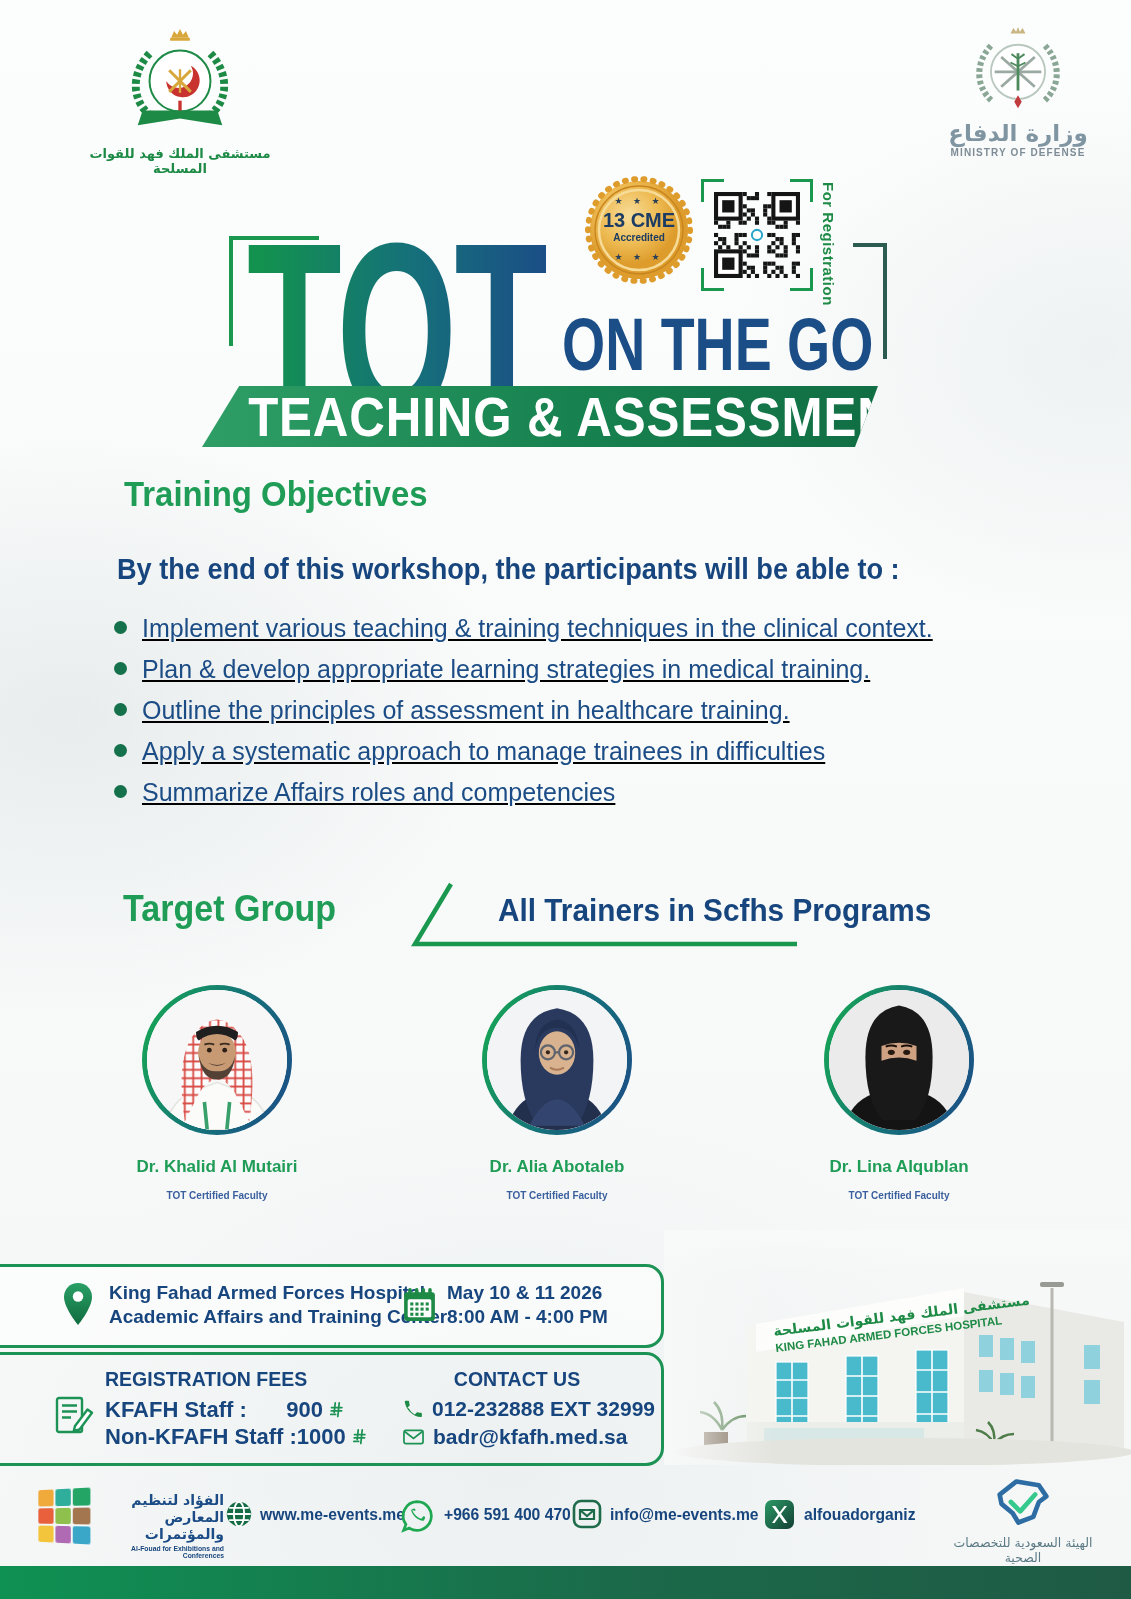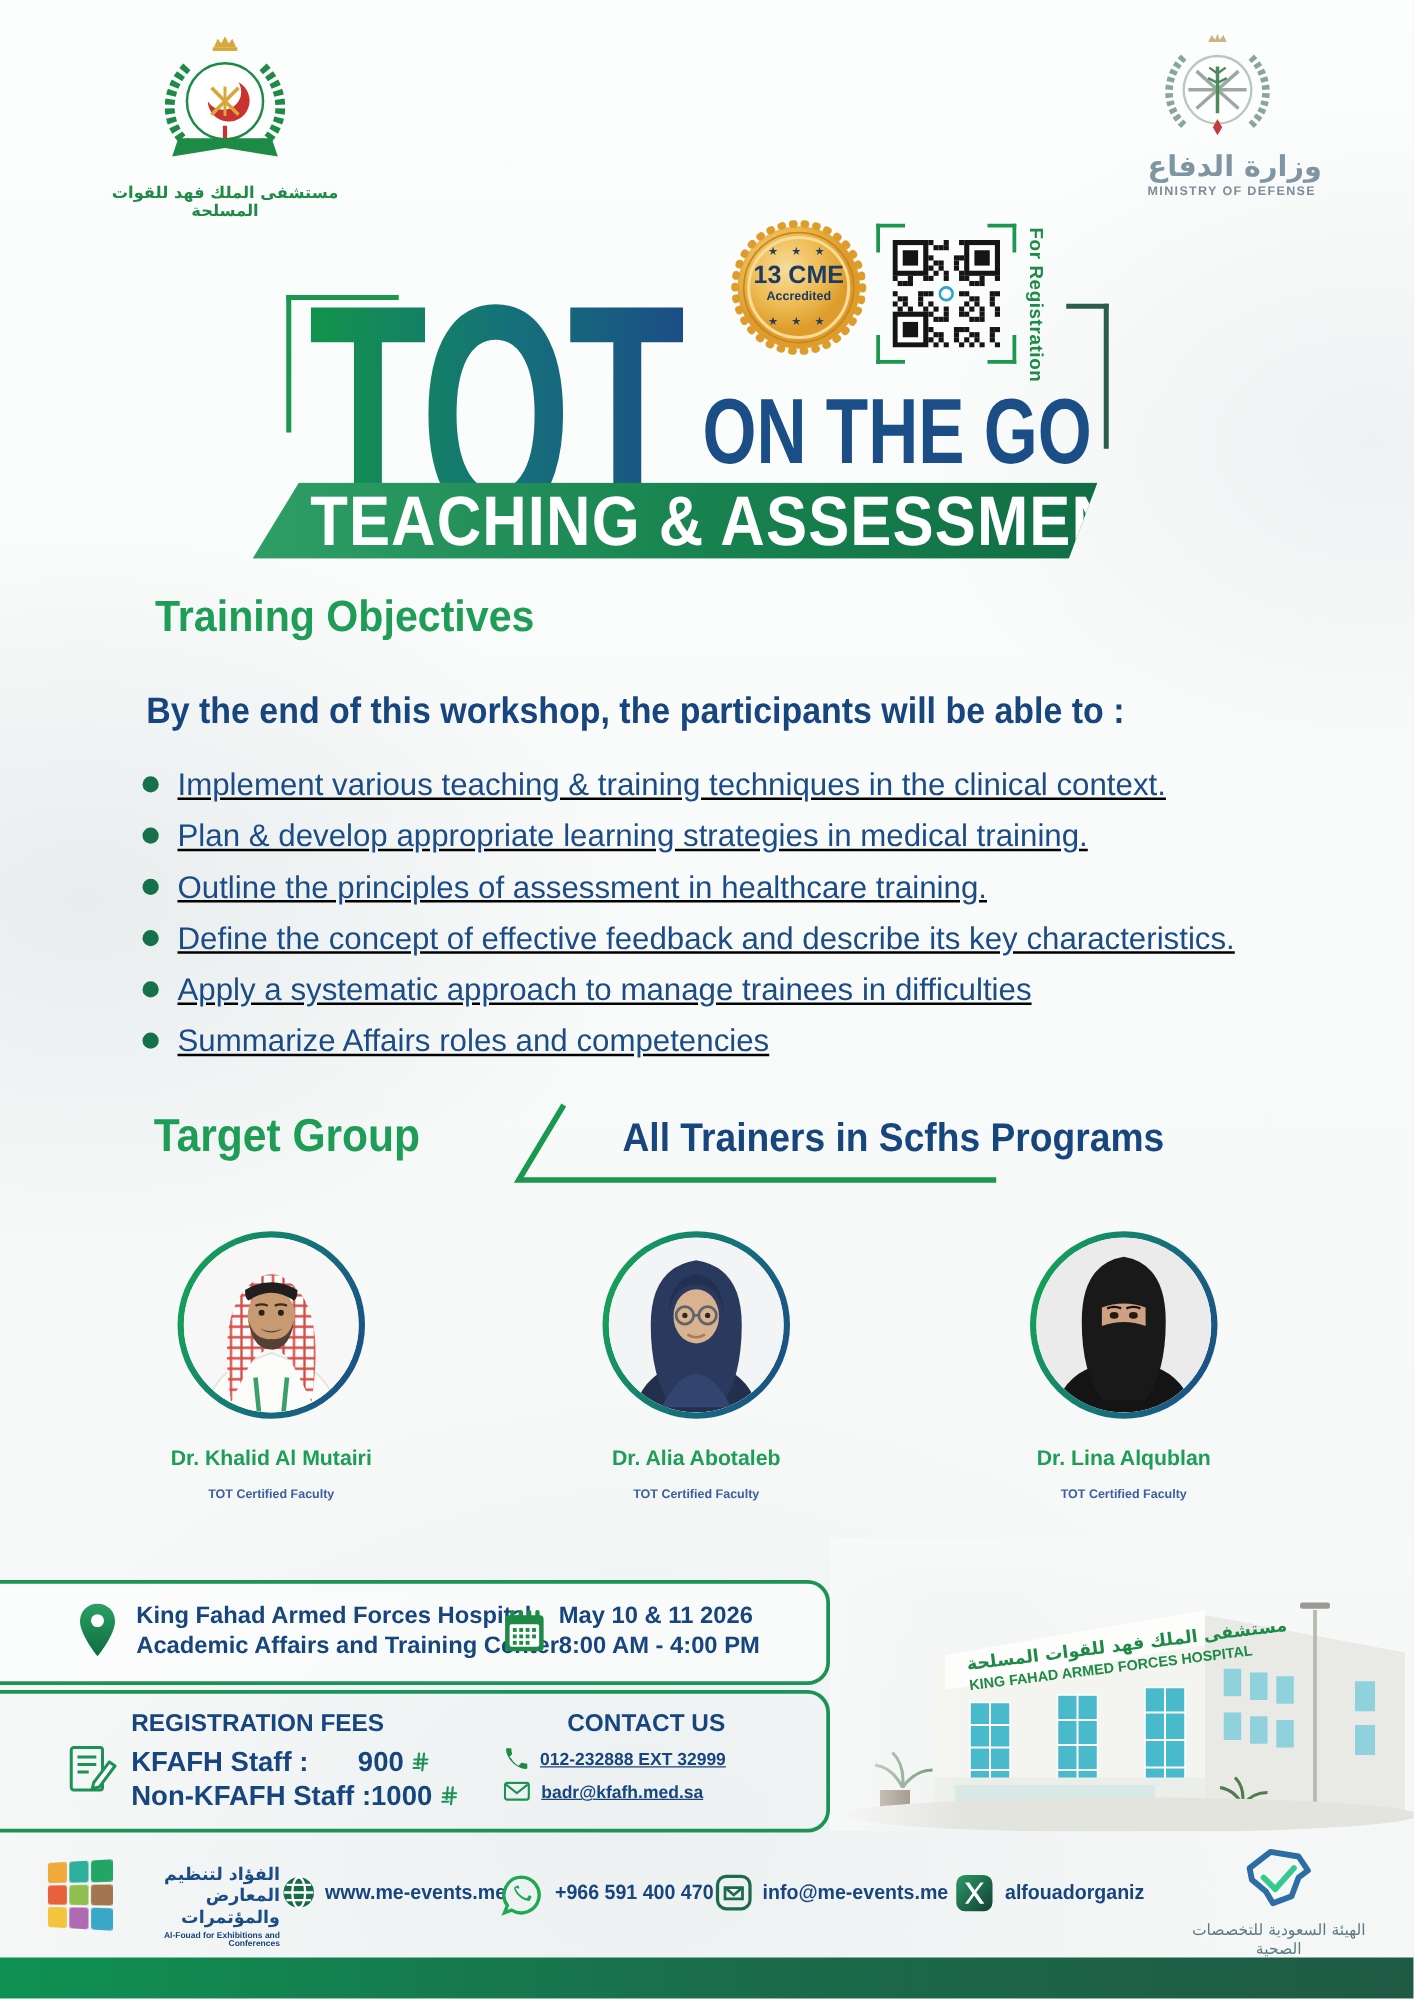--- a/index.html
+++ b/index.html
@@ -11,21 +11,21 @@
       radial-gradient(520px 380px at 97% 22%, rgba(210,219,219,.30), transparent 70%),
       radial-gradient(700px 520px at 45% 92%, rgba(214,222,222,.28), transparent 72%),
       linear-gradient(180deg,#fcfdfd 0%,#f5f7f7 100%);
   }
   .abs{position:absolute;}
   .arabic{font-family:"DejaVu Sans",sans-serif;}
 
   
   .kfafh{left:78px;top:26px;width:204px;text-align:center;}
   .kfafh-cap{margin-top:2px;font-size:13px;font-weight:bold;color:#1d8a45;}
-  .mod{left:918px;top:24px;width:200px;text-align:left;}
+  .mod{left:918px;top:24px;width:200px;text-align:center;}
   .mod-ar{font-size:23px;font-weight:bold;color:#8095a2;line-height:26px;}
   .mod-en{font-size:10px;font-weight:bold;letter-spacing:1.1px;color:#7d8c96;margin-top:1px;}
 
   
   .badge{left:584px;top:175px;width:110px;height:110px;}
   .badge svg{position:absolute;left:0;top:0;}
   .badge .t{position:absolute;left:0;width:110px;text-align:center;}
   .b-stars{font-size:9px;color:#274059;letter-spacing:4px;}
   .b-s1{top:21px;}
   .b-l1{top:34px;font-size:20px;font-weight:bold;color:#1d3c63;}
@@ -94,21 +94,21 @@
   .fbox{left:-26px;top:1352px;width:684px;height:108px;border:3px solid #1c9355;border-radius:18px;}
   .fee-icon{position:absolute;left:76px;top:40px;}
   .fees-h{position:absolute;left:128px;top:13px;font-size:19.5px;font-weight:bold;color:#17457e;}
   .fee-row{position:absolute;left:128px;width:240px;display:flex;align-items:center;
     font-size:22px;font-weight:bold;color:#17457e;white-space:nowrap;}
   .fee-amt{margin-left:auto;}
   .riyal{margin-left:6px;flex:none;}
   .contact-h{position:absolute;left:420px;top:13px;width:240px;text-align:center;
     font-size:19.5px;font-weight:bold;color:#17457e;}
   .c-row{position:absolute;left:426px;display:flex;align-items:center;gap:9px;
-    font-size:14px;font-weight:bold;color:#17457e;white-space:nowrap;text-decoration:underline;}
+    font-size:21px;font-weight:bold;color:#17457e;white-space:nowrap;}
 
   
   .building{left:664px;top:1230px;width:467px;height:235px;}
 
   
   .mosaic{left:36px;top:1489px;width:54px;height:54px;display:grid;
     grid-template-columns:repeat(3,1fr);grid-template-rows:repeat(3,1fr);gap:2px;
     transform:perspective(140px) rotateY(-16deg);}
   .mosaic span{border-radius:2px;}
   .alfouad{left:96px;top:1492px;width:128px;text-align:right;}
@@ -307,21 +307,20 @@
   <div class="abs banner">
     <span>TEACHING &amp; ASSESSMENT</span>
   </div>
 
   <div class="abs obj-h">Training Objectives</div>
   <div class="abs obj-intro">By the end of this workshop, the participants will be able to :</div>
   <div class="abs obj-list">
     <div class="obj-item"><span class="dot"></span><span>Implement various teaching &amp; training techniques in the clinical context.</span></div>
     <div class="obj-item"><span class="dot"></span><span>Plan &amp; develop appropriate learning strategies in medical training.</span></div>
     <div class="obj-item"><span class="dot"></span><span>Outline the principles of assessment in healthcare training.</span></div>
-    <div class="obj-item"><span class="dot"></span><span>Define the concept of effective feedback and describe its key characteristics.</span></div>
     <div class="obj-item"><span class="dot"></span><span>Apply a systematic approach to manage trainees in difficulties</span></div>
     <div class="obj-item"><span class="dot"></span><span>Summarize Affairs roles and competencies</span></div>
   </div>
 
   <div class="abs tg-h">Target Group</div>
   <svg class="abs tg-bracket" width="530" height="72" viewBox="0 0 530 72">
     <defs>
       <linearGradient id="tgf" x1="0" y1="0" x2="1" y2="0">
         <stop offset="0" stop-color="#1a9850"></stop>
           <stop offset=".62" stop-color="#1a9850"></stop>

